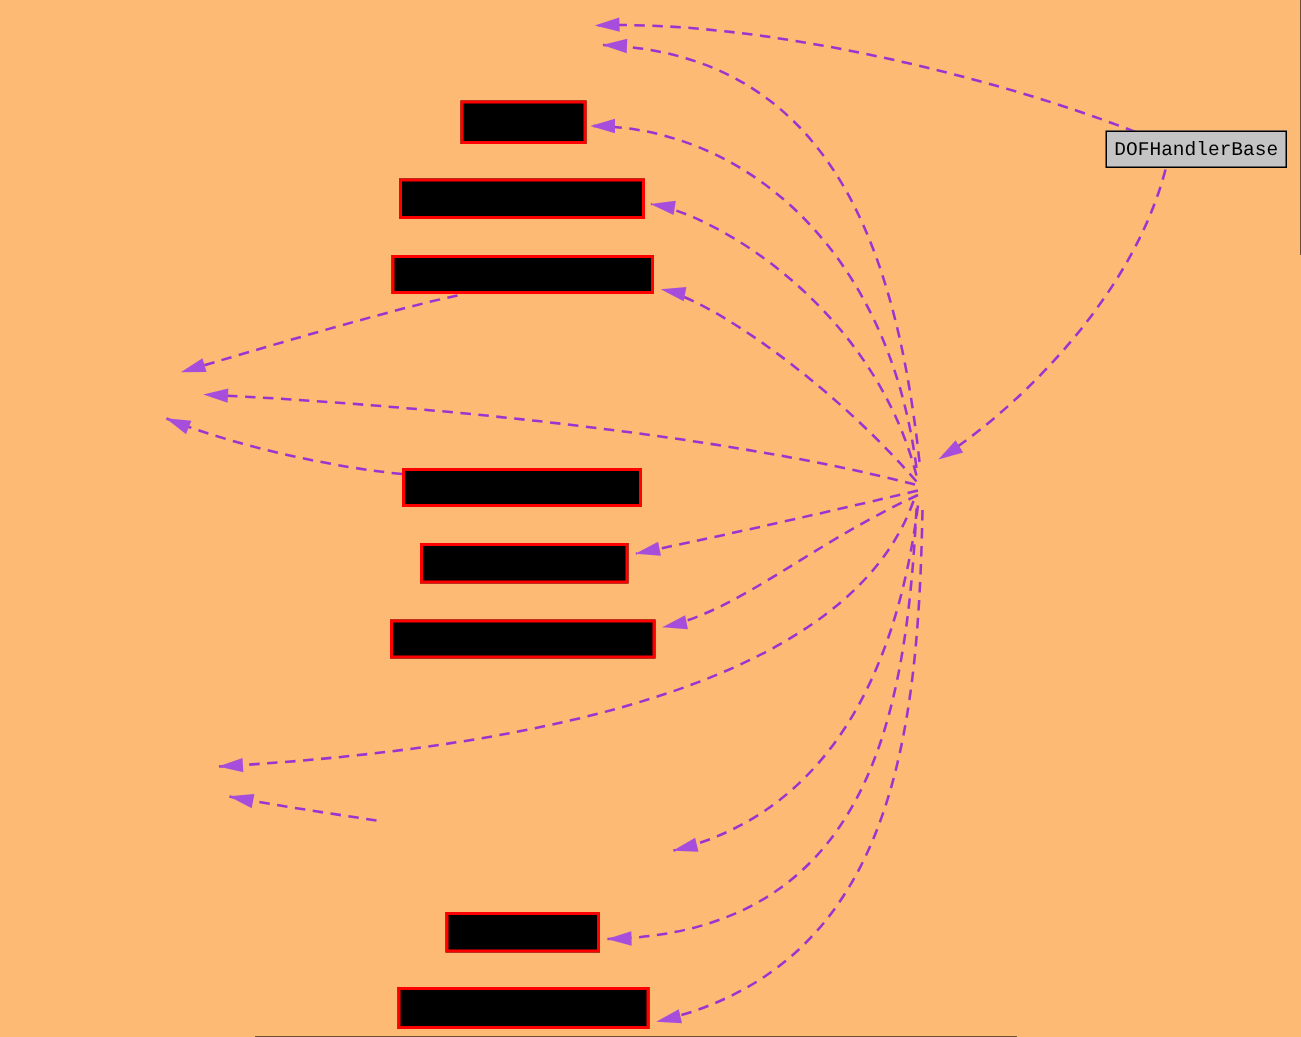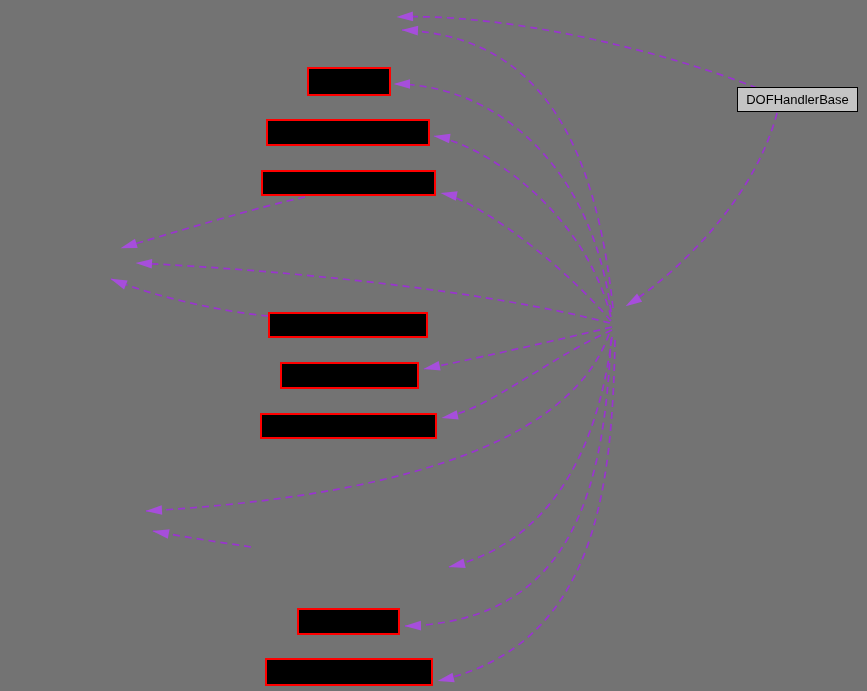--- a/index.html
+++ b/index.html
@@ -4,23 +4,23 @@
 <style>
   html, body {
     margin: 0;
     padding: 0;
     background: #000000;
   }
   #canvas {
     position: relative;
     width: 867px;
     height: 691px;
-    background: #737373;
+    background: #fdba74;
     overflow: hidden;
-    font-family: Liberation Sans, sans-serif;
+    font-family: Liberation Mono, monospace;
   }
   #edges {
     position: absolute;
     left: 0;
     top: 0;
   }
   #edges path {
     fill: none;
     stroke: #9a34d0;
     stroke-width: 1.7;

